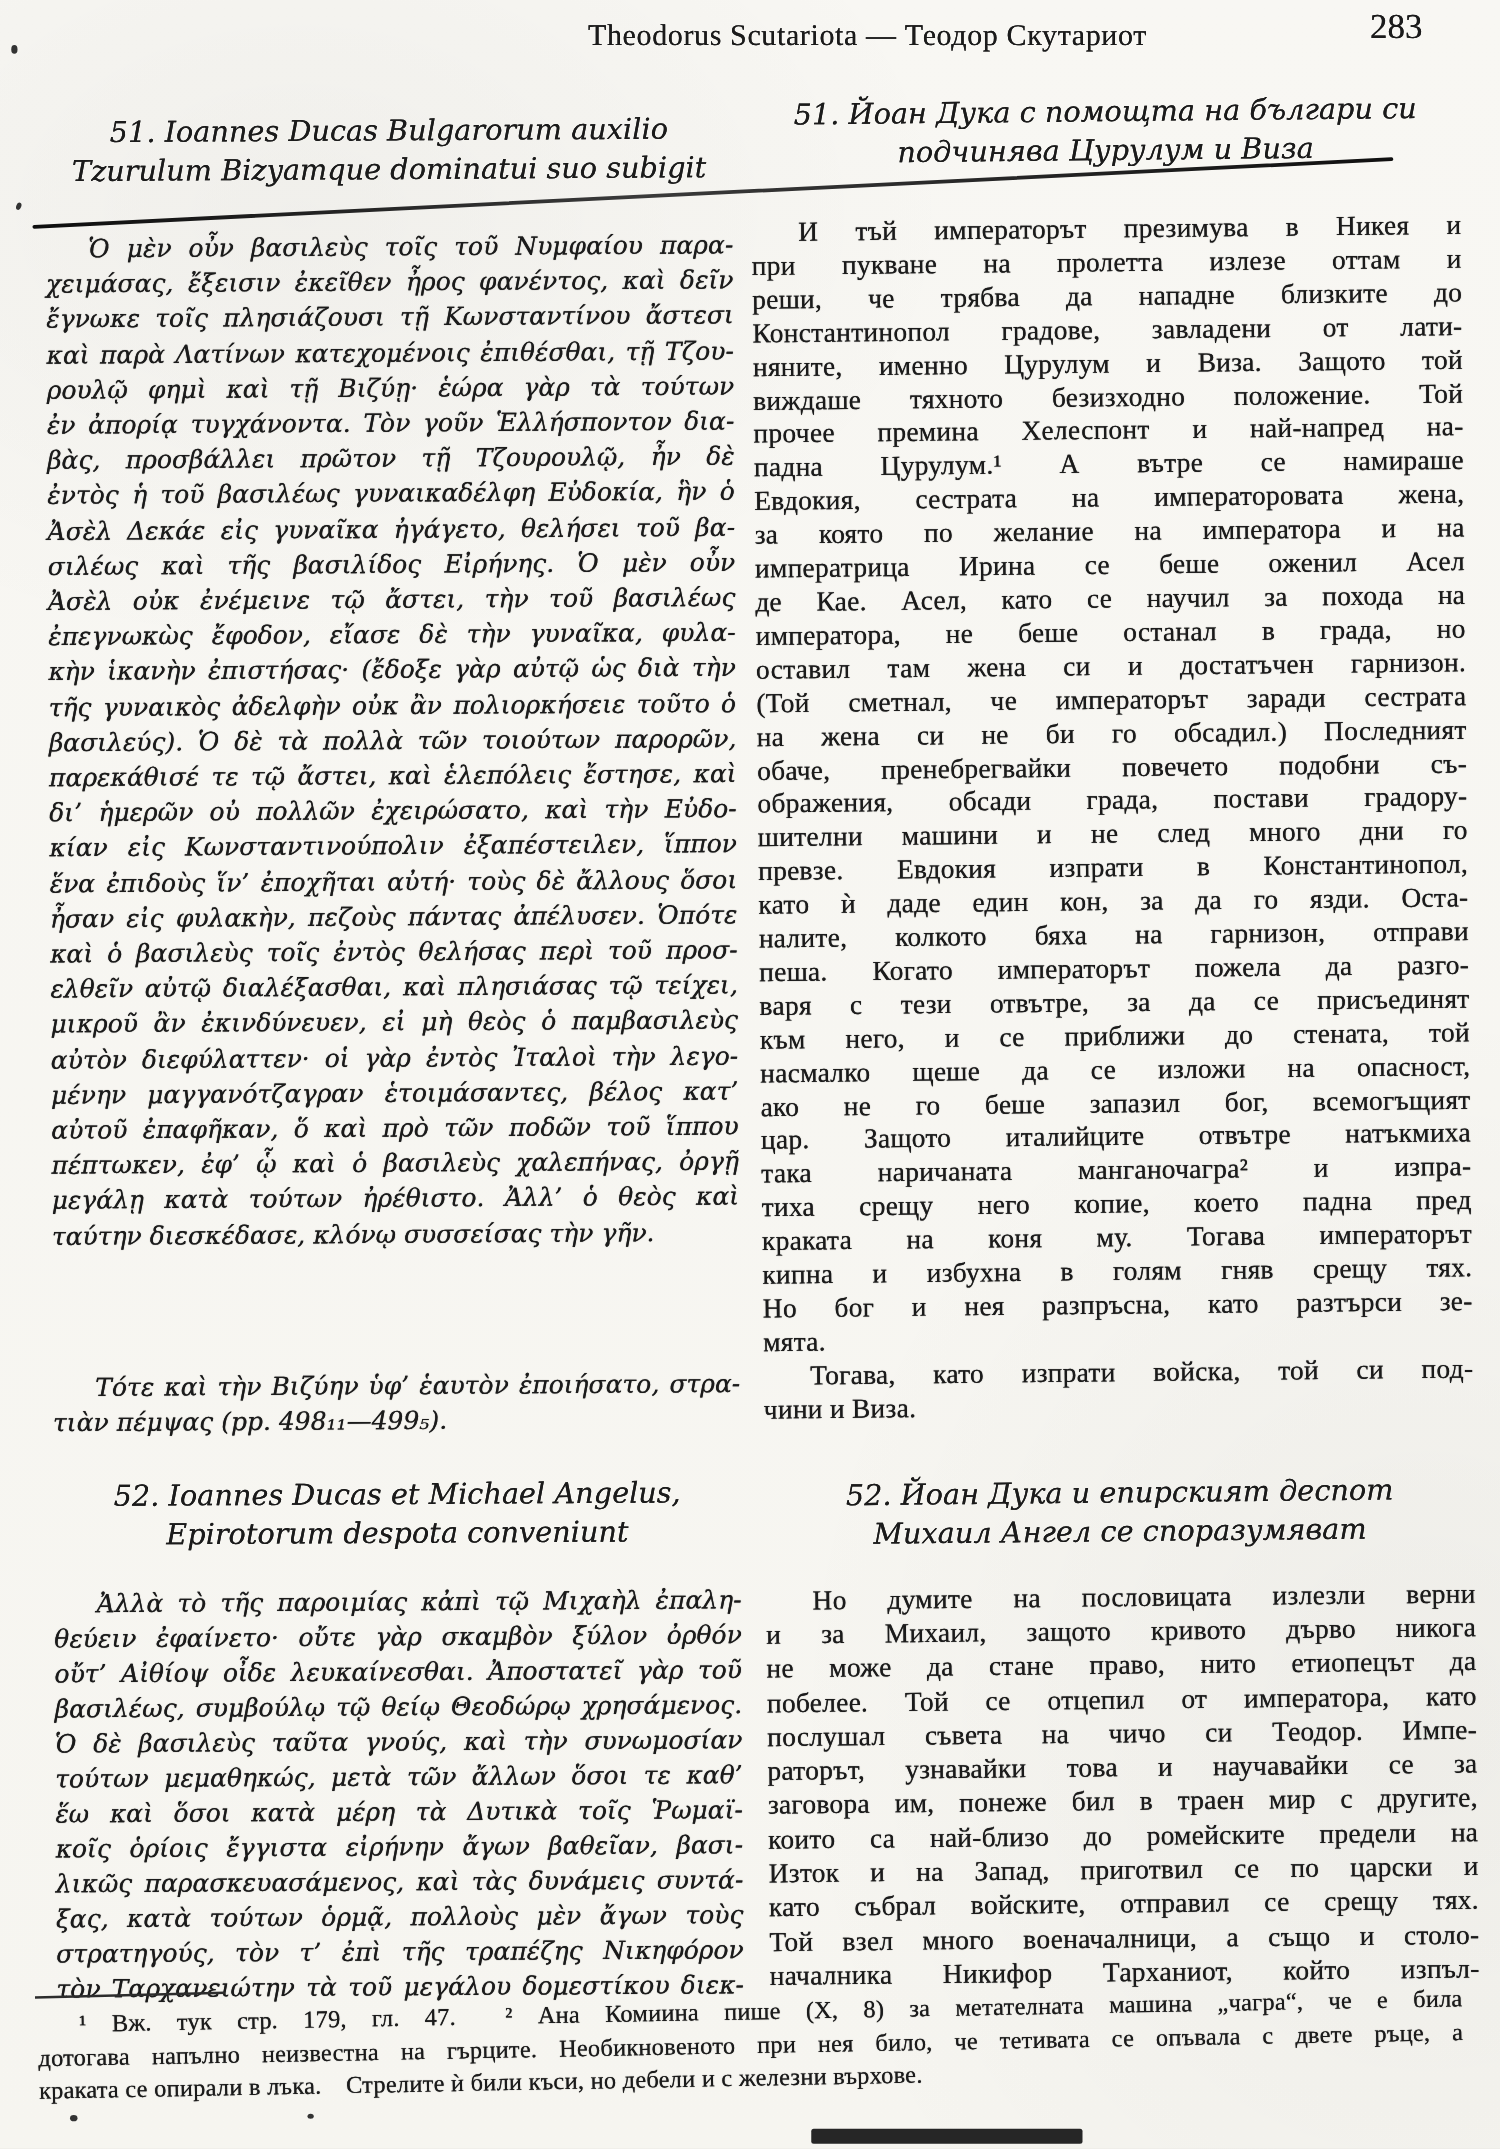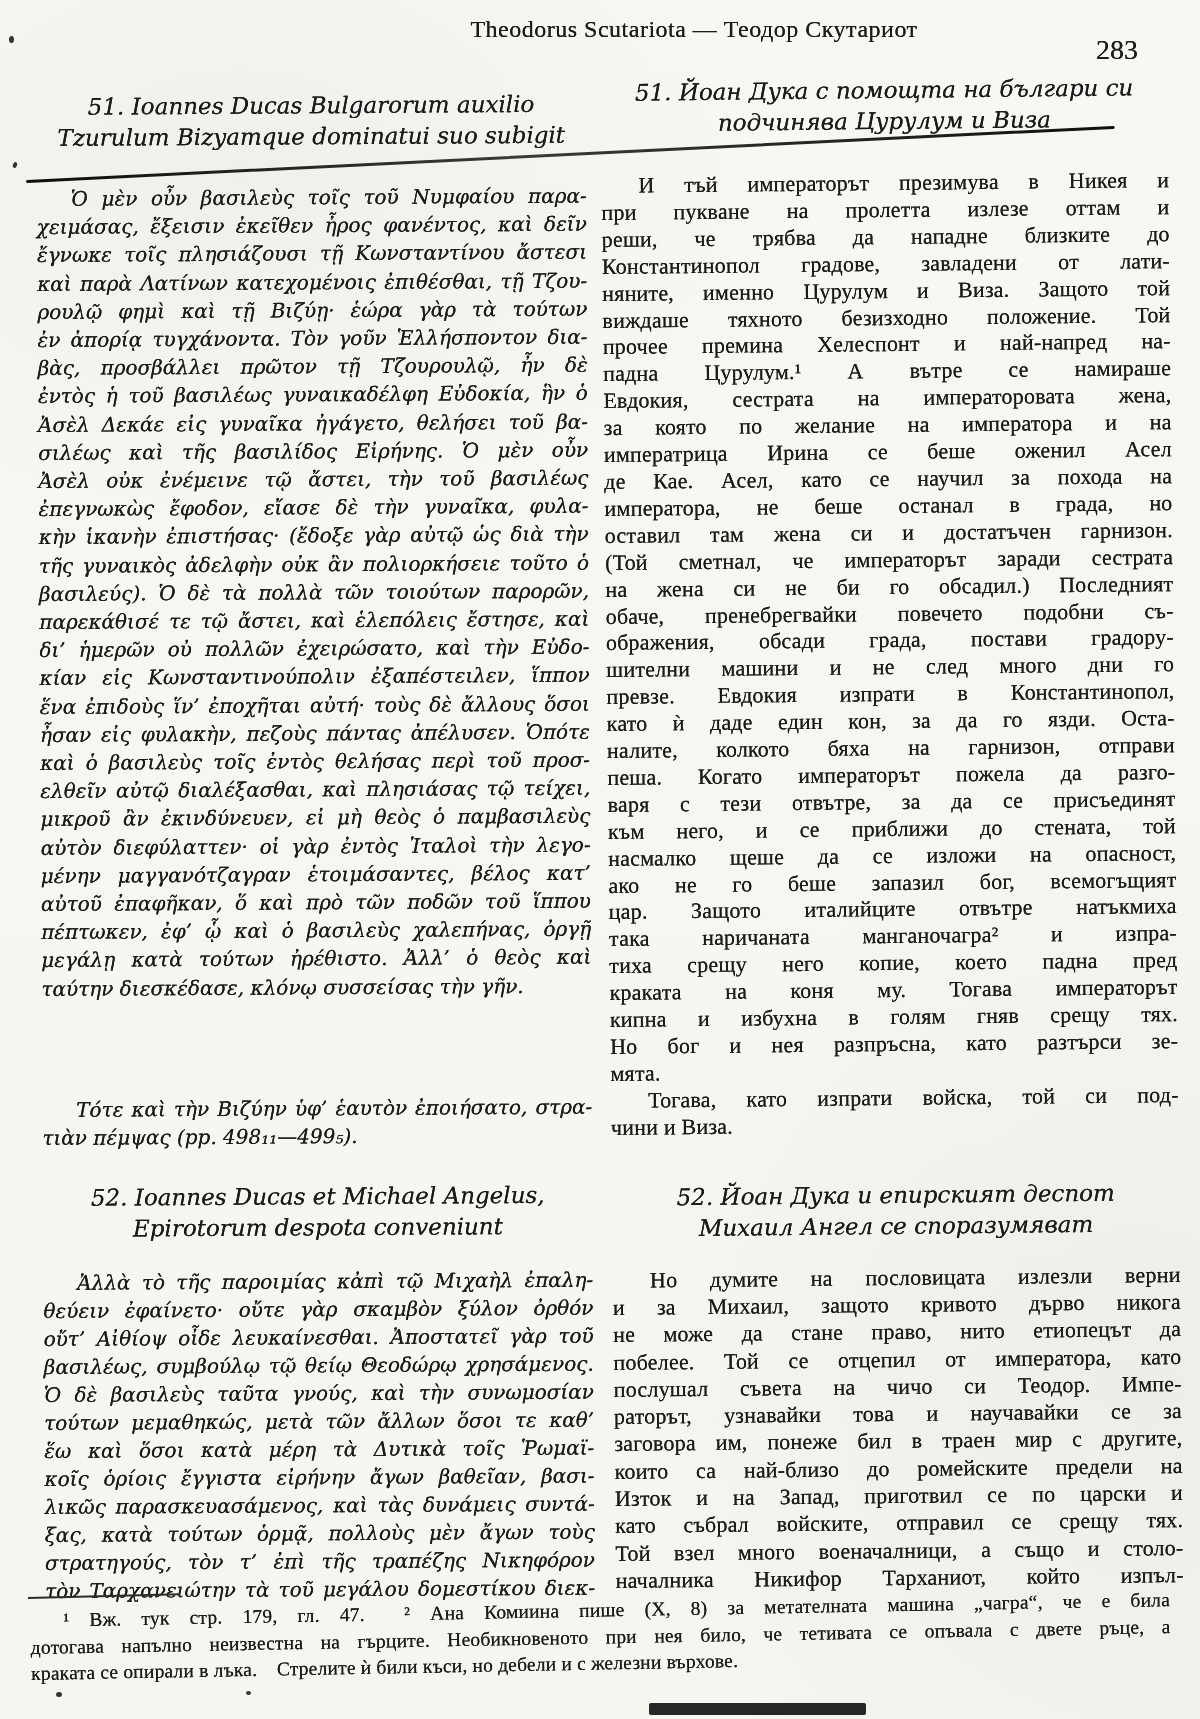--- a/index.html
+++ b/index.html
@@ -4,21 +4,21 @@
 <style>
   html,body{margin:0;padding:0;}
   body{width:1200px;height:1719px;background:#e9e7e2;font-family:"Liberation Serif",serif;}
   .page{position:relative;width:1200px;height:1719px;overflow:hidden;color:#1b1b1b;
         background:
           radial-gradient(ellipse 900px 600px at 20% 10%, rgba(0,0,0,0.03), transparent 60%),
           radial-gradient(ellipse 800px 900px at 95% 80%, rgba(0,0,0,0.035), transparent 65%),
           linear-gradient(#f8f7f3,#f6f5f0);}
   .running-title{position:absolute;top:16px;left:250px;right:62px;text-align:center;
         font-size:24px;letter-spacing:.5px;white-space:nowrap;text-shadow:0 0 .5px #1b1b1b;}
-  .page-number{position:absolute;top:6px;right:62px;font-size:28px;text-shadow:0 0 .5px #1b1b1b;margin-top:28px;}
+  .page-number{position:absolute;top:6px;right:62px;font-size:28px;text-shadow:0 0 .5px #1b1b1b;}
   .header-rule{position:absolute;top:180px;left:26px;width:1090px;height:3px;
         background:linear-gradient(to right,#0d0d0d,#3a3a3a 45%,#101010);
         transform:rotate(-2.85deg);transform-origin:left center;border-radius:2px;}
   .col{position:absolute;}
   .col-left{left:36px;top:92px;width:550px;transform:rotate(-0.35deg);transform-origin:left top;}
   .col-right{left:600px;top:78px;width:568px;transform:rotate(-0.6deg);transform-origin:left top;}
   .sec-heading{margin:0;font-weight:normal;}
   .hl{font-family:"DejaVu Serif",serif;font-style:italic;font-size:23px;line-height:31px;
       text-align:center;text-shadow:0 0 .5px #1b1b1b;white-space:nowrap;}
   .para,.quote{text-align:justify;}

